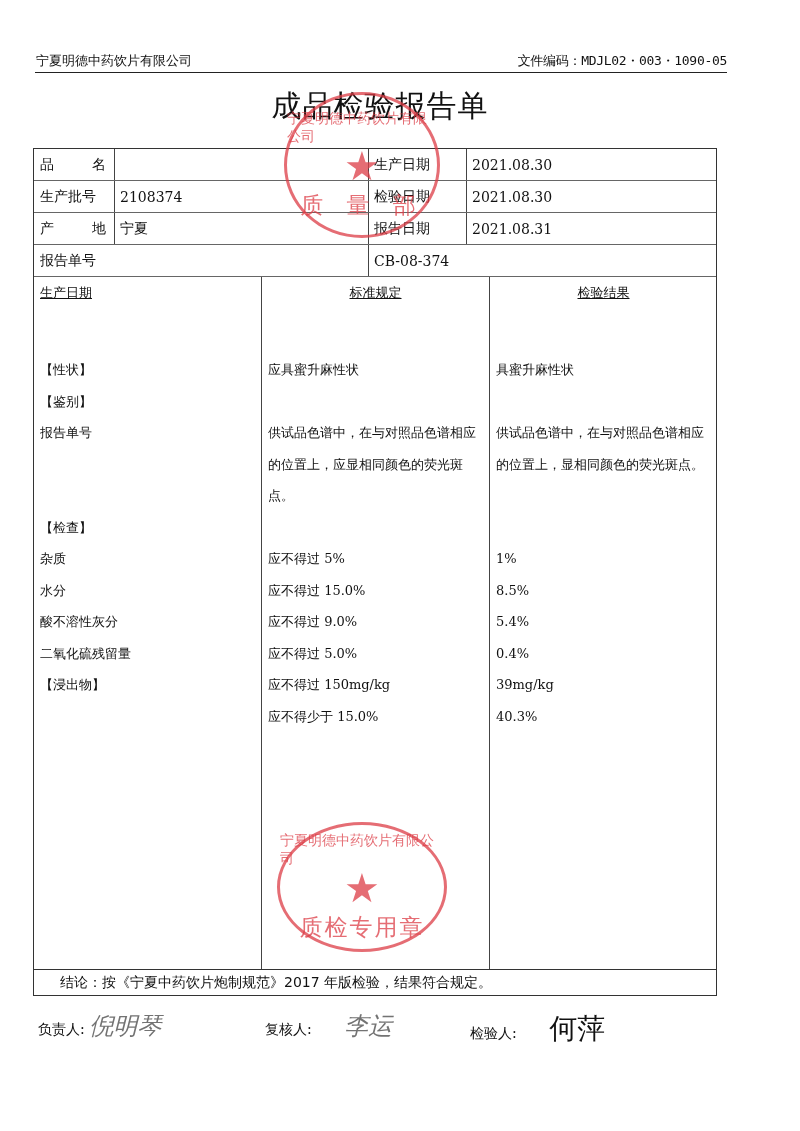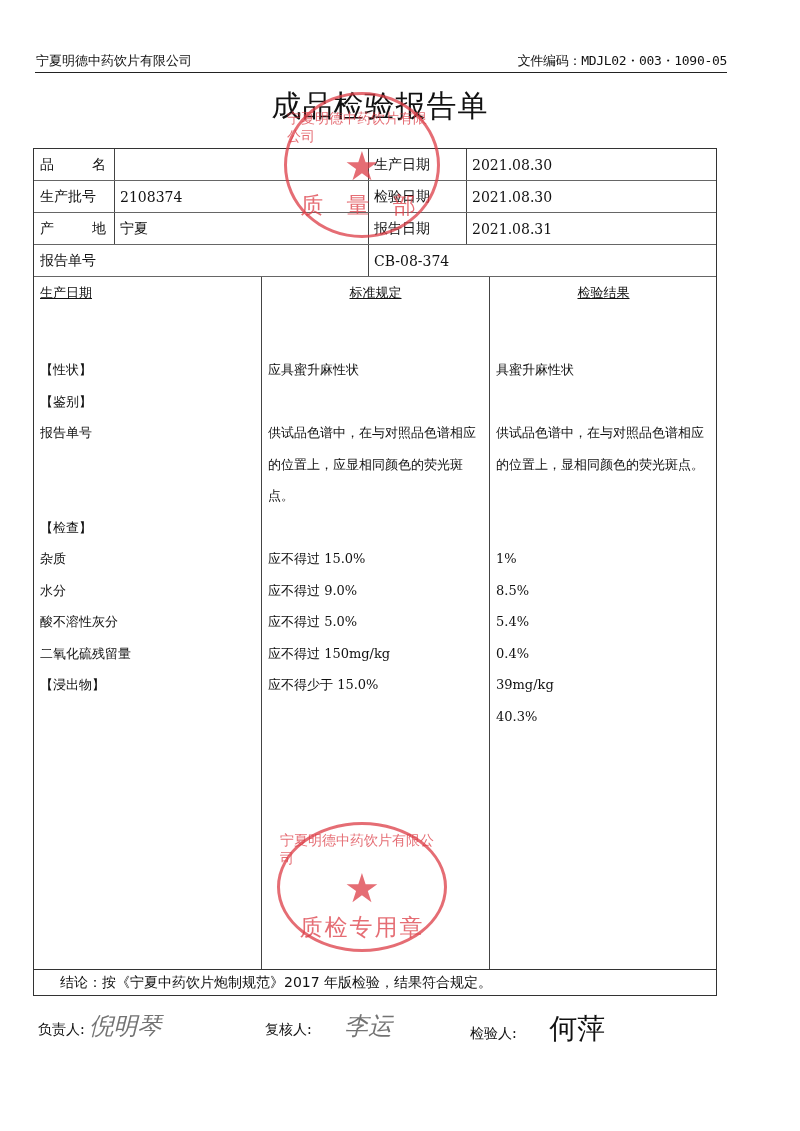--- a/index.html
+++ b/index.html
@@ -102,20 +102,21 @@
       <div class="line">【浸出物】</div>
     </div>
 
     <div class="col" style="left:228px;width:227px;">
       <div class="col-h" style="text-align:center;">标准规定</div>
       <div class="line" style="height:45px;"></div>
       <div class="line">应具蜜升麻性状</div>
       <div class="line"></div>
       <div class="wrap" style="height:94.5px;">供试品色谱中，在与对照品色谱相应的位置上，应显相同颜色的荧光斑点。</div>
       <div class="line"></div>
+      <div class="line">应不得过 5%</div>
       <div class="line">应不得过 15.0%</div>
       <div class="line">应不得过 9.0%</div>
       <div class="line">应不得过 5.0%</div>
       <div class="line">应不得过 150mg/kg</div>
       <div class="line">应不得少于 15.0%</div>
     </div>
 
     <div class="col" style="left:456px;width:227px;">
       <div class="col-h" style="text-align:center;">检验结果</div>
       <div class="line" style="height:45px;"></div>

